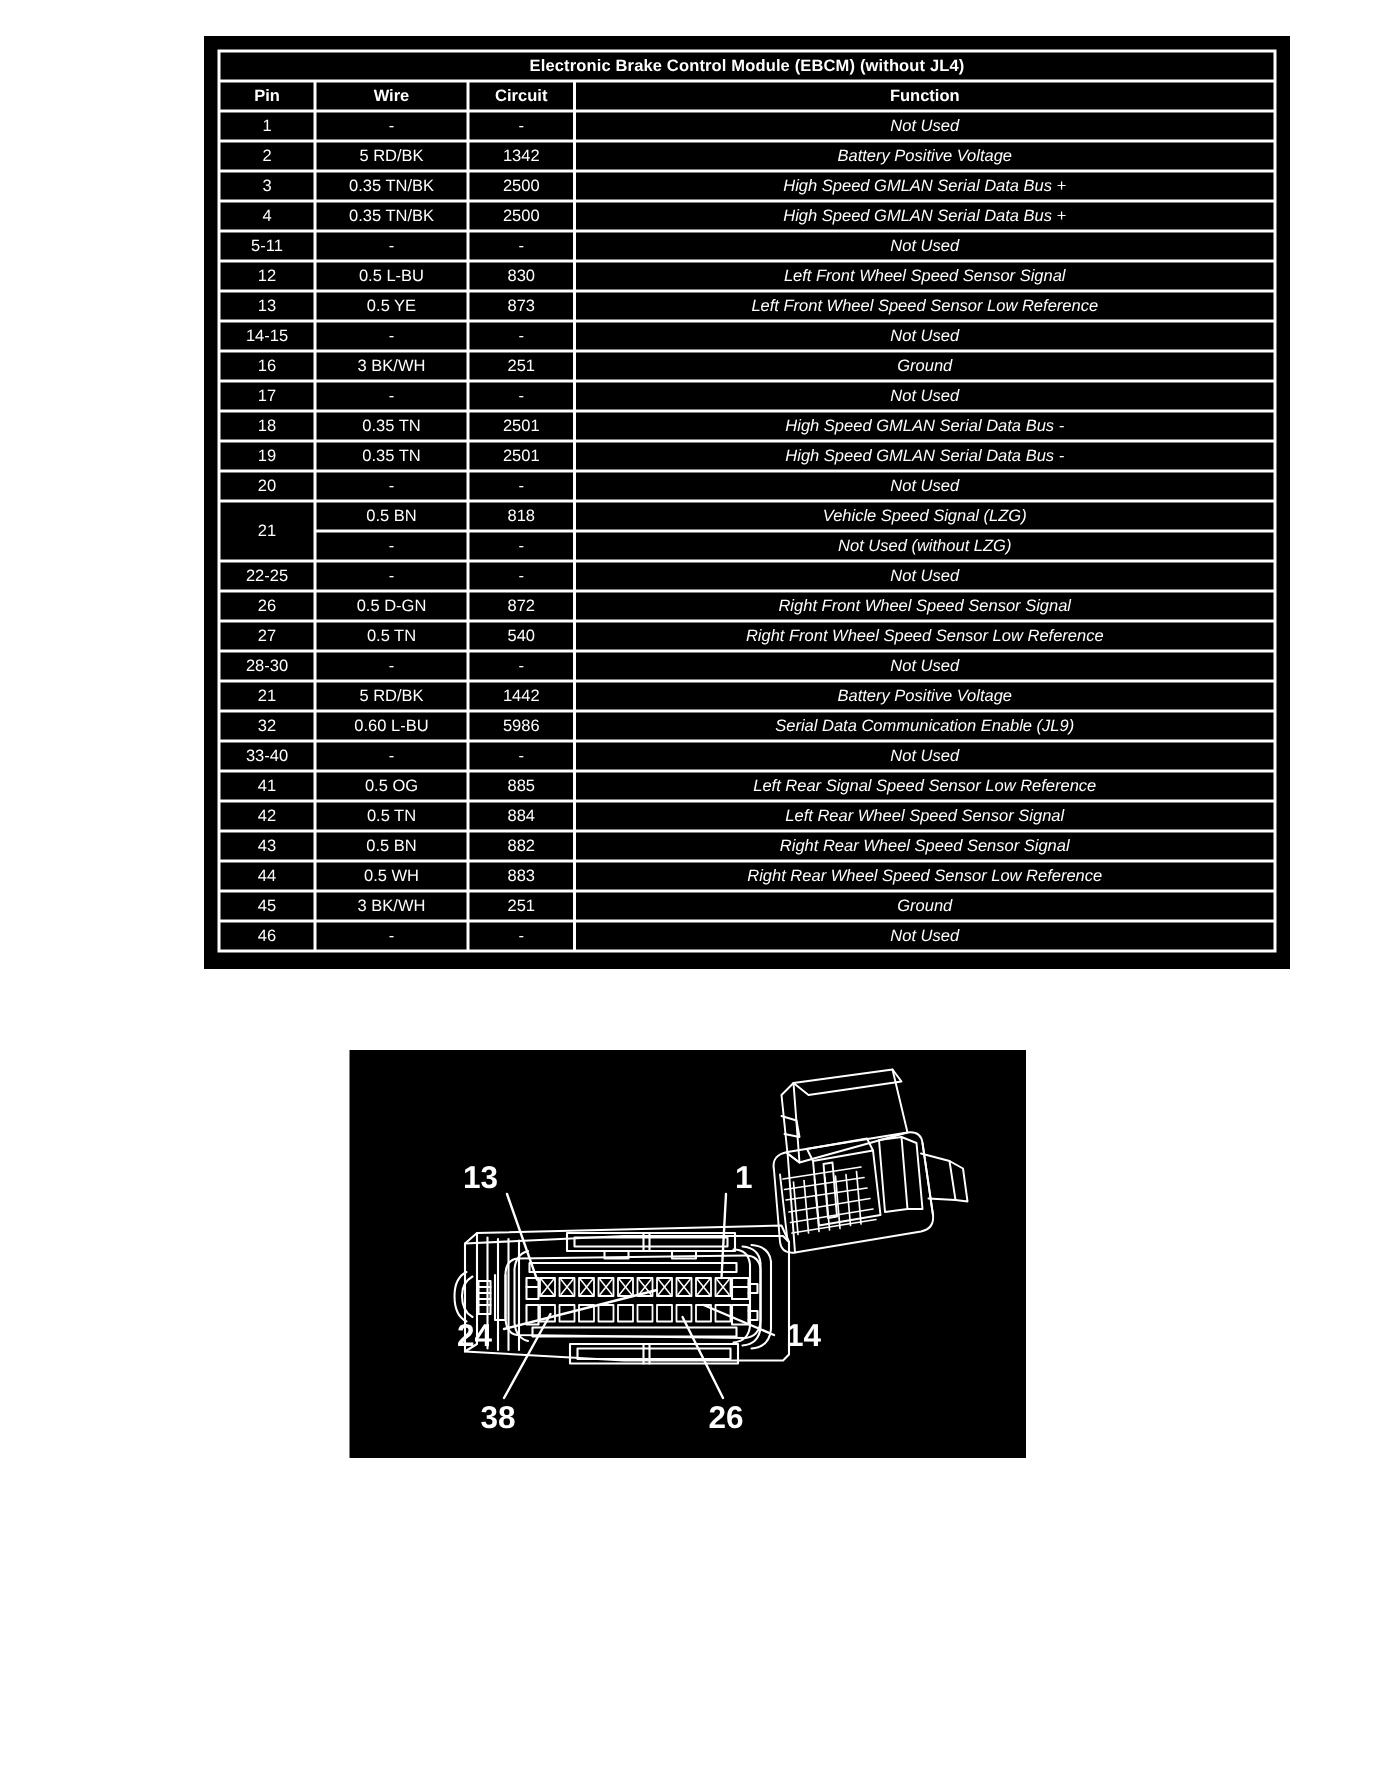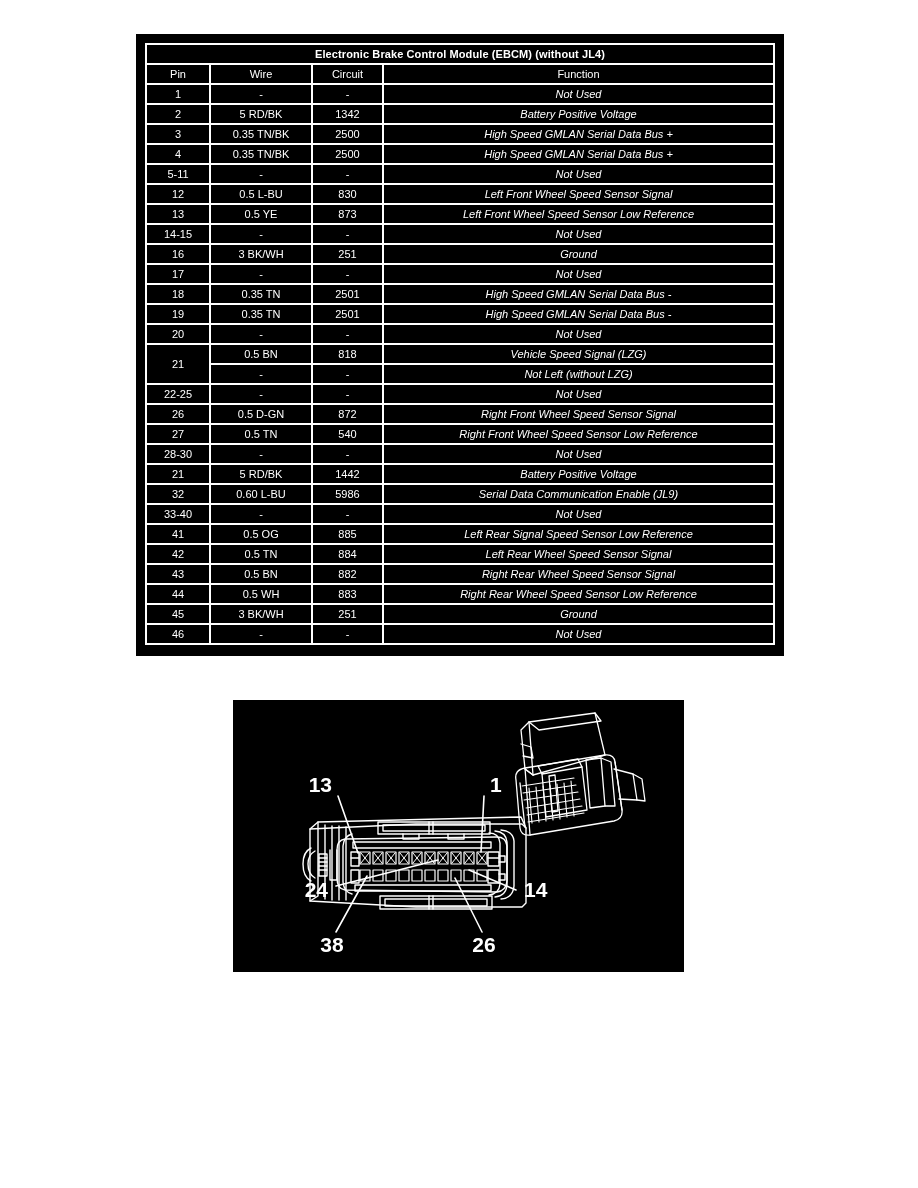--- a/index.html
+++ b/index.html
@@ -4,36 +4,36 @@
 <style>
   html,body{margin:0;padding:0;background:#ffffff;}
   body{
     width:918px;height:1188px;position:relative;overflow:hidden;
     font-family:"Liberation Sans","DejaVu Sans",sans-serif;
     -webkit-font-smoothing:none;
   }
 
   
   #table-panel{
-    position:absolute;left:136px;top:34px;width:648px;height:622px;
+    position:absolute;left:136px;top:24px;width:724px;height:622px;
     background:#000000;box-sizing:border-box;padding:9px;
   }
   table.pinout{
     width:100%;border-collapse:separate;border-spacing:2px;
     background:#ffffff;table-layout:fixed;
   }
   table.pinout td{
     background:#000000;color:#ffffff;
     font-size:11px;line-height:12px;
     height:18px;padding:0 3px;
     text-align:center;vertical-align:middle;
     white-space:nowrap;overflow:hidden;
   }
   td.tbl-title{font-weight:bold;font-size:12px;height:20px;letter-spacing:.1px;}
-  td.col-head{font-weight:normal;font-size:12px;height:19px;}
+  td.col-head{font-weight:bold;font-size:12px;height:19px;}
   td.fn{text-align:left;padding-left:5px;font-style:italic;}
   col.c-pin{width:62px;}
   col.c-wire{width:100px;}
   col.c-cir{width:69px;}
 
   
   #figure-panel{
     position:absolute;left:233px;top:700px;width:451px;height:272px;
     background:#000000;overflow:hidden;
   }
@@ -144,21 +144,21 @@
         </tr>
         <tr>
           <td rowspan="2">21</td>
           <td>0.5 BN</td>
           <td>818</td>
           <td class="fn">Vehicle Speed Signal (LZG)</td>
         </tr>
         <tr>
           <td>-</td>
           <td>-</td>
-          <td class="fn">Not Left (without LZG)</td>
+          <td class="fn">Not Used (without LZG)</td>
         </tr>
         <tr>
           <td>22-25</td>
           <td>-</td>
           <td>-</td>
           <td class="fn">Not Used</td>
         </tr>
         <tr>
           <td>26</td>
           <td>0.5 D-GN</td>

